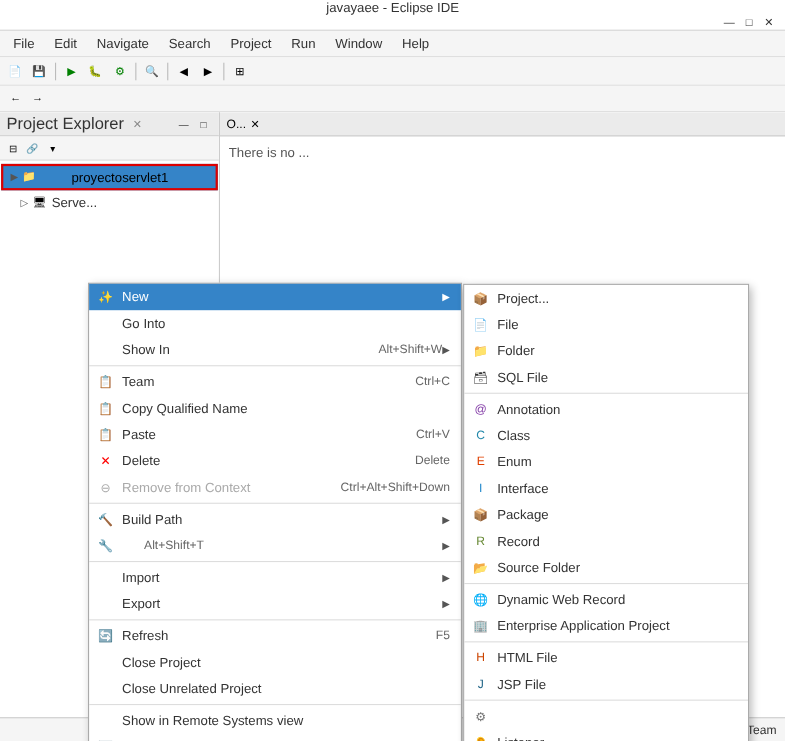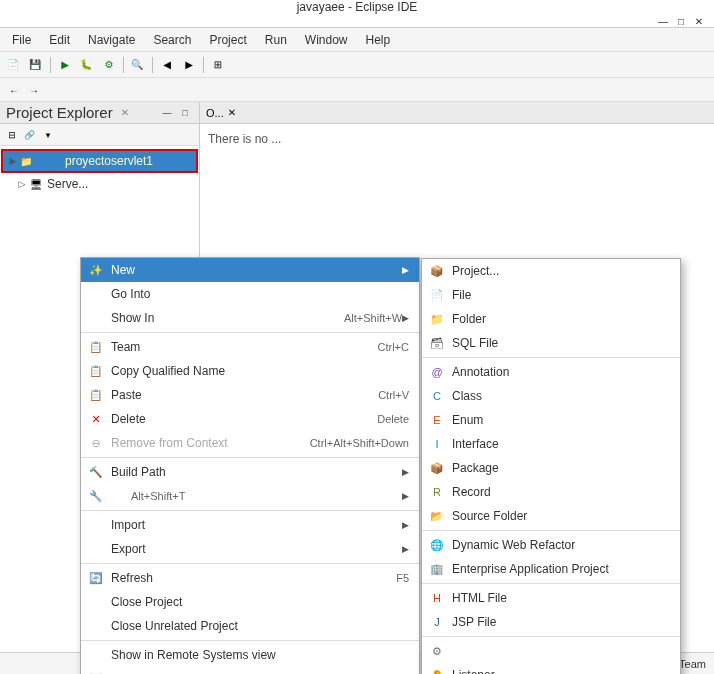--- a/index.html
+++ b/index.html
@@ -359,21 +359,21 @@
       <div class="panel-icon-btn">⊟</div>
       <div class="panel-icon-btn">🔗</div>
       <div class="panel-icon-btn">▾</div>
     </div>
 
     <div style="padding: 2px 0;">
 
       <div style="display:flex;align-items:center;padding:2px 4px;background:#3584c8;border:2px solid #dd0000;margin:1px;">
         <span class="tree-arrow">▶</span>
         <span class="tree-icon icon-project">📁</span>
-        <span style="color:#fef9c3;font-size:12px;padding-left:27px;">proyectoservlet1</span>
+        <span style="color:#000000;font-size:12px;padding-left:27px;">proyectoservlet1</span>
       </div>
 
       <div style="display:flex;align-items:center;padding:2px 4px 2px 16px;">
         <span class="tree-arrow">▷</span>
         <span class="tree-icon">🖥</span>
         <span style="font-size:12px;color:#333;">Serve...</span>
       </div>
     </div>
   </div>
 
@@ -426,21 +426,21 @@
           <span class="submenu-item-icon icon-record">R</span>
           <span class="submenu-item-label">Record</span>
         </div>
         <div class="submenu-item">
           <span class="submenu-item-icon icon-source-folder">📂</span>
           <span class="submenu-item-label">Source Folder</span>
         </div>
         <div class="submenu-separator"></div>
         <div class="submenu-item">
           <span class="submenu-item-icon icon-web">🌐</span>
-          <span class="submenu-item-label">Dynamic Web Refactor</span>
+          <span class="submenu-item-label">Dynamic Web Record</span>
         </div>
         <div class="submenu-item">
           <span class="submenu-item-icon">🏢</span>
           <span class="submenu-item-label">Enterprise Application Project</span>
         </div>
         <div class="submenu-separator"></div>
         <div class="submenu-item">
           <span class="submenu-item-icon icon-html">H</span>
           <span class="submenu-item-label">HTML File</span>
         </div>

